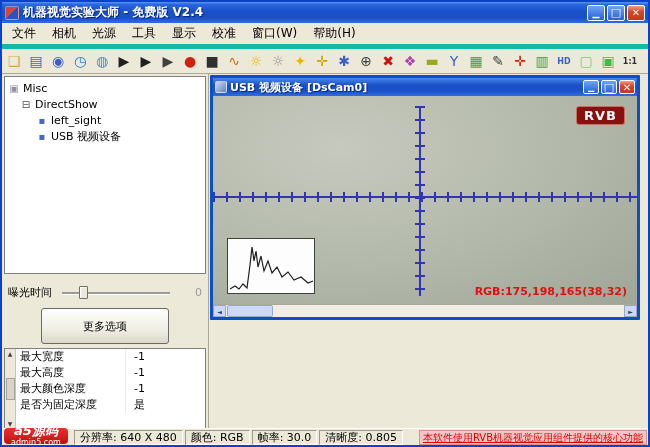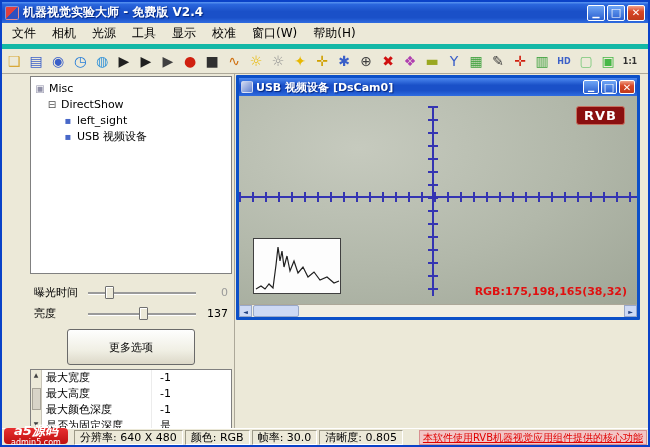--- a/index.html
+++ b/index.html
@@ -30,21 +30,21 @@
   .menubar { flex: 0 0 19px; display: flex; align-items: center; background: #ece9d8;
     border-bottom: 5px solid #14b8a6; padding-left: 2px; }
   .menu-item { padding: 2px 8px; white-space: nowrap; }
   
   .toolbar { flex: 0 0 25px; display: flex; align-items: center; background: #ece9d8;
     border-bottom: 1px solid #aca899; padding: 0 1px; overflow: hidden; }
   .tbtn { flex: 0 0 22px; width: 22px; height: 22px; display: flex; align-items: center;
     justify-content: center; font-size: 14px; border: 1px solid transparent; }
   .tbtn.txt { font-size: 8px; font-weight: bold; }
   
-  .main { flex: 1; display: flex; min-height: 0; padding-left: 26px; }
+  .main { flex: 1; display: flex; min-height: 0; }
   .left-panel { flex: 0 0 207px; width: 207px; background: #ece9d8;
     border-right: 1px solid #aca899; padding: 2px 2px 0 2px; display: flex; flex-direction: column; }
   .tree-box { flex: 0 0 198px; height: 198px; background: #fff; border: 1px solid #808080;
     font-size: 11px; padding: 3px 0 0 3px; overflow: hidden; }
   .tree-row { display: flex; align-items: center; height: 16px; gap: 3px; white-space: nowrap; }
   .indent1 { padding-left: 12px; } .indent2 { padding-left: 28px; }
   .t-icon { width: 12px; text-align: center; font-size: 10px; flex: 0 0 12px; }
   .folder-icon::before { content: "▣"; color: #9090a8; }
   .expander-icon::before { content: "⊟"; color: #505050; }
   .cam-icon::before { content: "▪"; color: #4868c8; }
@@ -205,27 +205,20 @@
       </div>
 
       <div class="slider-area">
         <div class="slider-row">
           <span class="s-label">曝光时间</span>
           <span class="s-track">
             <span class="s-thumb" style="left:16%"></span>
           </span>
           <span class="s-value dim">0</span>
         </div>
-        <div class="slider-row">
-          <span class="s-label">亮度</span>
-          <span class="s-track">
-            <span class="s-thumb" style="left:47%"></span>
-          </span>
-          <span class="s-value">137</span>
-        </div>
         <button class="more-btn">更多选项</button>
       </div>
 
       <div class="props-wrap">
         <div class="props-scrollbar">
           <span>▲</span>
           <span class="ps-thumb"></span>
           <span>▼</span>
         </div>
         <div class="props">

